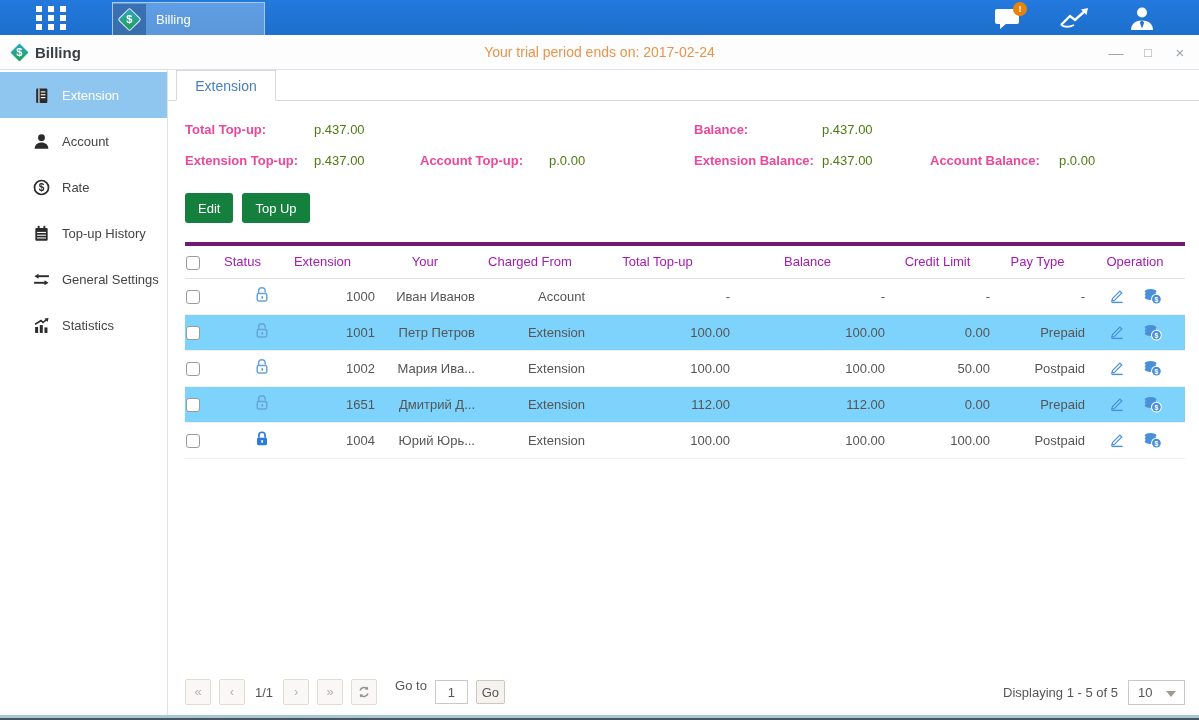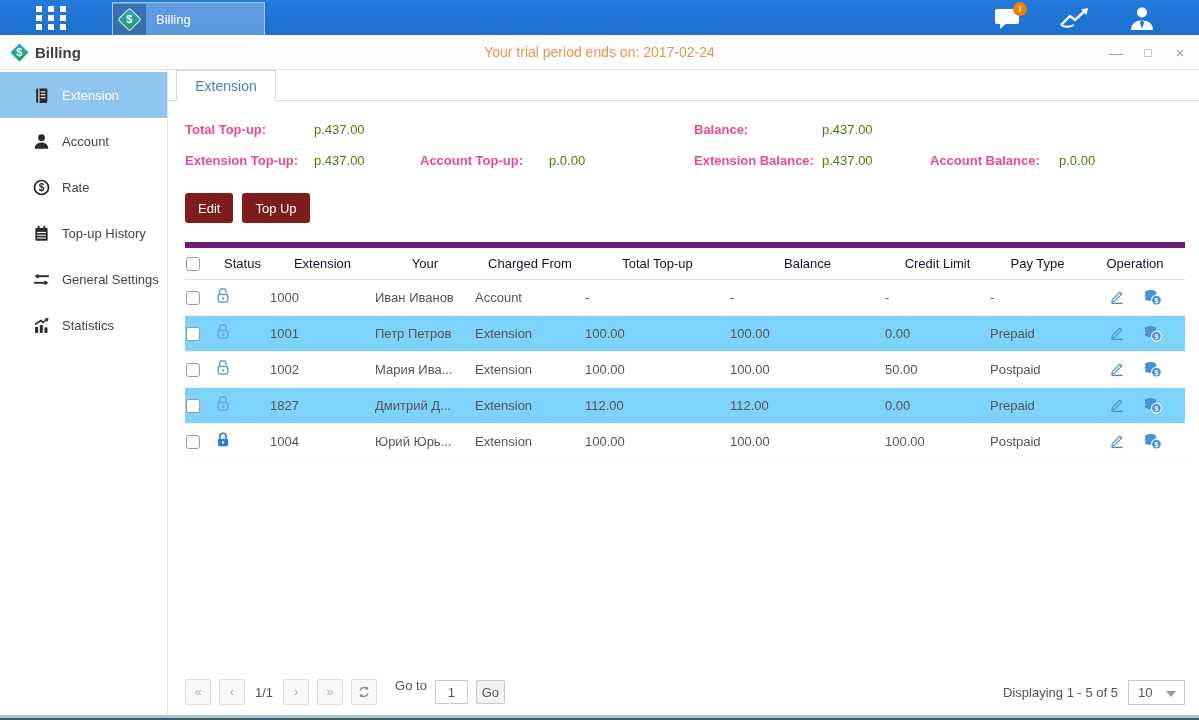--- a/index.html
+++ b/index.html
@@ -42,27 +42,27 @@
   .tab { width:100px; text-align:center; line-height:30px; font-size:14px; color:#4a7ebc; background:#fff; border:1px solid #d8d8d8; border-bottom:1px solid #fff; margin-bottom:-1px; cursor:pointer; }
 
   
   .summary { position:relative; height:92px; font-size:13px; flex:0 0 auto; }
   .s-item { position:absolute; white-space:nowrap; }
   .s-lbl { font-weight:bold; color:#ec4899; }
   .s-val { color:#4d7c0f; }
 
   
   .actions { padding-left:17px; display:flex; gap:9px; flex:0 0 auto; }
-  .btn-primary { background:#7f1d1d; color:#fff; font-size:13px; border:none; border-radius:3px; height:30px; padding:0 13px; cursor:pointer; }
+  .btn-primary { background:#15803d; color:#fff; font-size:13px; border:none; border-radius:3px; height:30px; padding:0 13px; cursor:pointer; }
 
   
   .tbl-wrap { margin:19px 17px 0 17px; flex:0 0 auto; }
   table { width:100%; border-collapse:collapse; font-size:13px; color:#555; table-layout:fixed; }
-  thead th { border-top:6px solid #701a75; border-bottom:1px solid #e0e0e0; height:34px; font-weight:normal; color:#0f172a; text-align:center; }
-  tbody td { height:35px; text-align:left; border-bottom:1px solid #efefef; overflow:hidden; white-space:nowrap; }
+  thead th { border-top:4px solid #701a75; border-bottom:1px solid #e0e0e0; height:34px; font-weight:normal; color:#a21caf; text-align:center; }
+  tbody td { height:35px; text-align:right; border-bottom:1px solid #efefef; overflow:hidden; white-space:nowrap; }
   tbody tr.alt { background:#7dd3fc; }
   th.c-check, td.c-check { width:30px; text-align:left; }
   .c-status{width:55px}.c-ext{width:105px}.c-name{width:100px}.c-charged{width:110px}.c-topup{width:145px}.c-bal{width:155px}.c-credit{width:105px}.c-pay{width:95px}.c-op{width:100px}
   .checkbox { display:inline-block; width:14px; height:14px; border:1px solid #9b9b9b; border-radius:3px; background:#fff; vertical-align:middle; cursor:pointer; margin-left:1px; }
   .op-cell { display:flex; align-items:center; justify-content:center; gap:18px; height:35px; }
   .op-ic { cursor:pointer; display:inline-flex; }
   .status-ic { display:inline-flex; }
 
   
   .footer { position:absolute; bottom:0; left:0; right:0; height:46px; display:flex; align-items:center; padding:0 17px; font-size:13px; color:#555; }
@@ -361,21 +361,21 @@
               </tr>
               <tr class="alt">
                 <td class="c-check"><span class="checkbox"></span></td>
                 <td class="c-status"><span class="status-ic">
                     <svg width="16" height="17" viewBox="0 0 15 16">
                       <path d="M4.3 7.1 V4.7 a3.1 3.1 0 0 1 6.2 0 V6" fill="none" stroke="#6aa3d8" stroke-width="1.4"></path>
                       <rect x="3" y="7.1" width="9" height="7" rx="1.3" fill="none" stroke="#6aa3d8" stroke-width="1.4"></rect>
                       <rect x="6.9" y="9.4" width="1.7" height="2.7" rx="0.8" fill="#6aa3d8"></rect>
                     </svg>
                   </span></td>
-                <td class="c-ext">1827</td>
+                <td class="c-ext">1651</td>
                 <td class="c-name">Дмитрий Д...</td>
                 <td class="c-charged">Extension</td>
                 <td class="c-topup">112.00</td>
                 <td class="c-bal">112.00</td>
                 <td class="c-credit">0.00</td>
                 <td class="c-pay">Prepaid</td>
                 <td class="c-op">
                   <span class="op-cell">
                     <span class="op-ic">
                       <svg width="16" height="16" viewBox="0 0 16 16">

